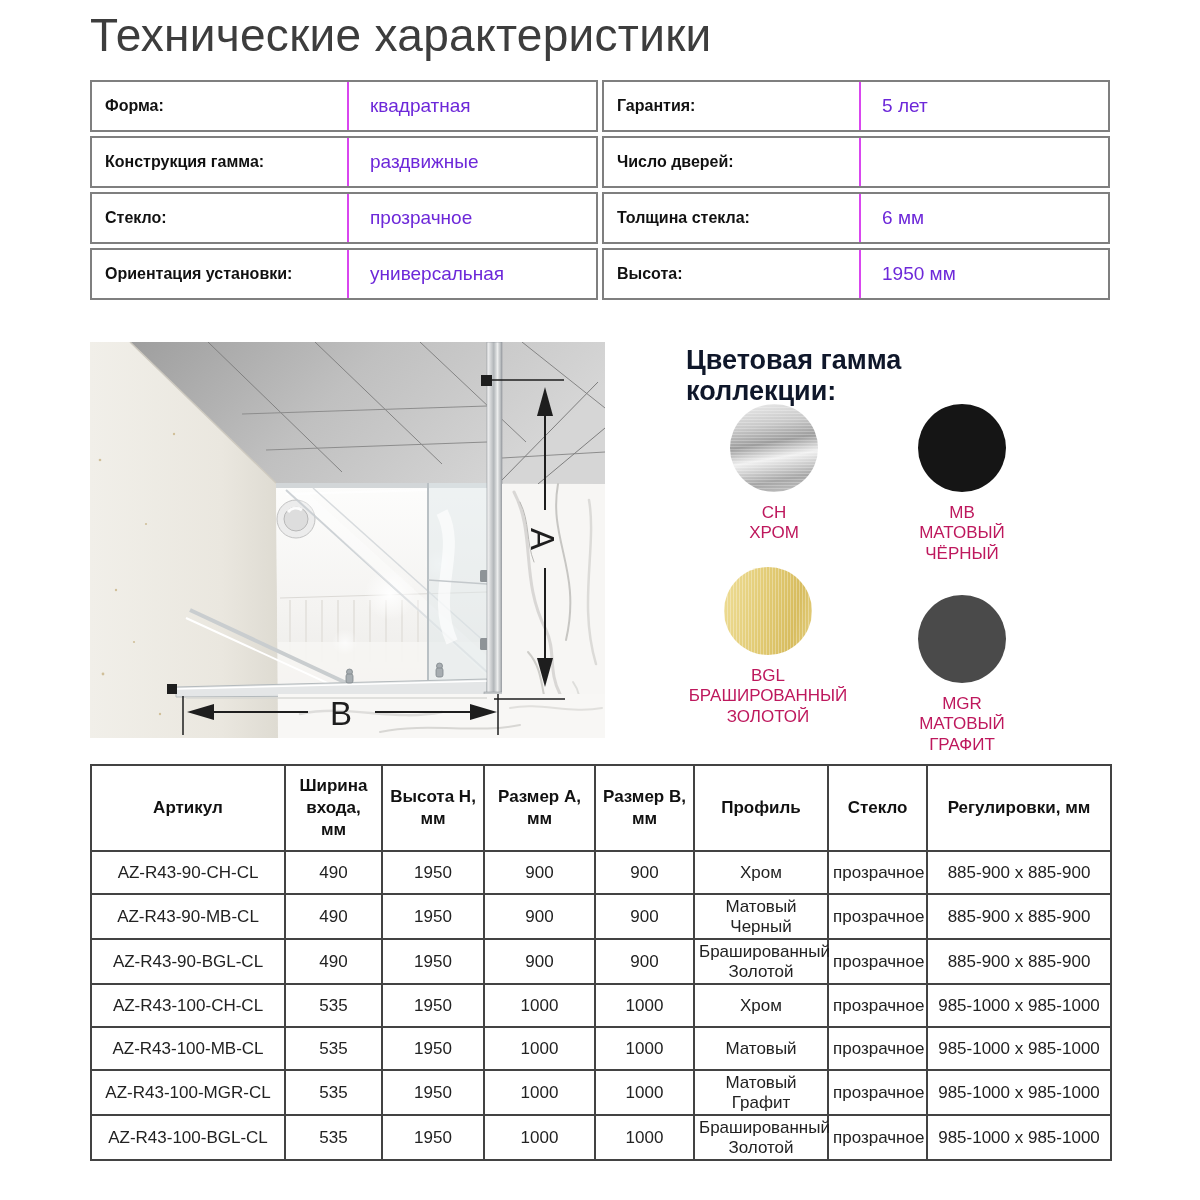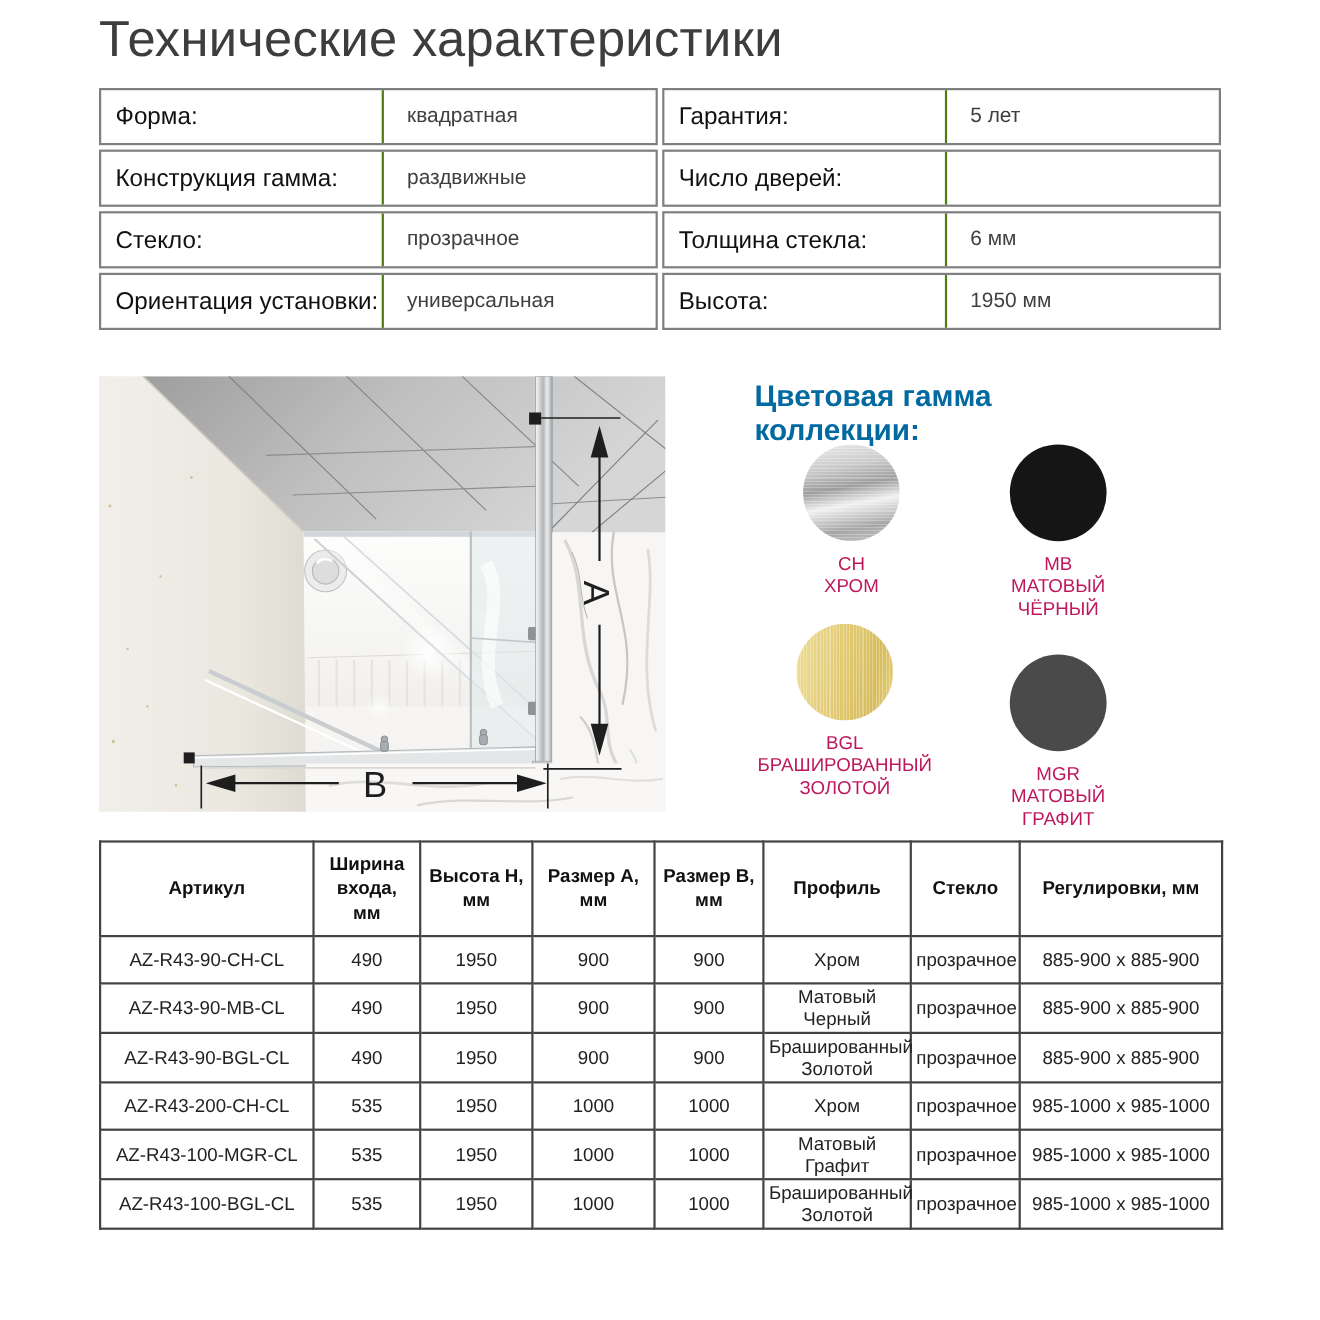--- a/index.html
+++ b/index.html
@@ -6,28 +6,28 @@
   html,body { width:1200px; height:1200px; background:#ffffff; font-family:"Liberation Sans",sans-serif; overflow:hidden; }
   .page { position:relative; width:1027px; height:1200px; background:#fff; }
 
   
   .title { position:absolute; left:90px; top:8px; font-size:46px; font-weight:500; color:#3d3d3d; letter-spacing:0.3px; }
 
   
   .spec-wrap { position:absolute; left:90px; top:80px; width:1020px; display:flex; gap:4px; }
   .spec-col { display:flex; flex-direction:column; gap:4px; flex:1; }
   .spec-row { display:flex; border:2px solid #7f7f7f; height:52px; background:#fff; }
-  .spec-label { width:51%; border-right:2px solid #4d7c0f; display:flex; align-items:center; padding-left:13px; font-size:22px; font-weight:400; color:#111; }
-  .spec-value { flex:1; display:flex; align-items:center; padding-left:21px; font-size:19px; color:#404040; }
+  .spec-label { width:51%; border-right:2px solid #d946ef; display:flex; align-items:center; padding-left:13px; font-size:16px; font-weight:700; color:#111; }
+  .spec-value { flex:1; display:flex; align-items:center; padding-left:21px; font-size:19px; color:#6d28d9; }
 
   
   .figure { position:absolute; left:90px; top:342px; width:515px; height:396px; }
 
   
-  .colors-head { position:absolute; left:686px; top:345px; font-size:27px; font-weight:700; color:#0369a1; }
+  .colors-head { position:absolute; left:686px; top:345px; font-size:27px; font-weight:700; color:#0f172a; }
   .swatch { position:absolute; width:220px; text-align:center; }
   .sw-circle { width:88px; height:88px; border-radius:50%; margin:0 auto; }
   .sw-chrome { background:
       repeating-linear-gradient(0deg, rgba(255,255,255,0.25) 0 1px, rgba(0,0,0,0) 1px 3px),
       linear-gradient(170deg,#ededed 0%,#c9c9c9 26%,#9d9d9d 44%,#f1f1f1 60%,#a6a6a6 82%,#c6c6c6 100%); }
   .sw-gold { background:
       repeating-linear-gradient(90deg, rgba(255,255,255,0.30) 0 1px, rgba(0,0,0,0) 1px 3px),
       linear-gradient(100deg,#eedd96 0%,#e2cb74 45%,#d7bc5e 78%,#e5d080 100%); }
   .sw-label { margin-top:11px; font-size:17px; line-height:1.2; color:#be185d; white-space:pre-line; }
 
@@ -314,26 +314,36 @@
             <td class="col1">490</td>
             <td class="col2">1950</td>
             <td class="col3">900</td>
             <td class="col4">900</td>
             <td class="col5">Брашированный
 Золотой</td>
             <td class="col6">прозрачное</td>
             <td class="col7">885-900 x 885-900</td>
           </tr>
           <tr>
-            <td class="col0">AZ-R43-200-CH-CL</td>
+            <td class="col0">AZ-R43-100-CH-CL</td>
             <td class="col1">535</td>
             <td class="col2">1950</td>
             <td class="col3">1000</td>
             <td class="col4">1000</td>
             <td class="col5">Хром</td>
+            <td class="col6">прозрачное</td>
+            <td class="col7">985-1000 x 985-1000</td>
+          </tr>
+          <tr>
+            <td class="col0">AZ-R43-100-MB-CL</td>
+            <td class="col1">535</td>
+            <td class="col2">1950</td>
+            <td class="col3">1000</td>
+            <td class="col4">1000</td>
+            <td class="col5">Матовый</td>
             <td class="col6">прозрачное</td>
             <td class="col7">985-1000 x 985-1000</td>
           </tr>
           <tr>
             <td class="col0">AZ-R43-100-MGR-CL</td>
             <td class="col1">535</td>
             <td class="col2">1950</td>
             <td class="col3">1000</td>
             <td class="col4">1000</td>
             <td class="col5">Матовый Графит</td>

